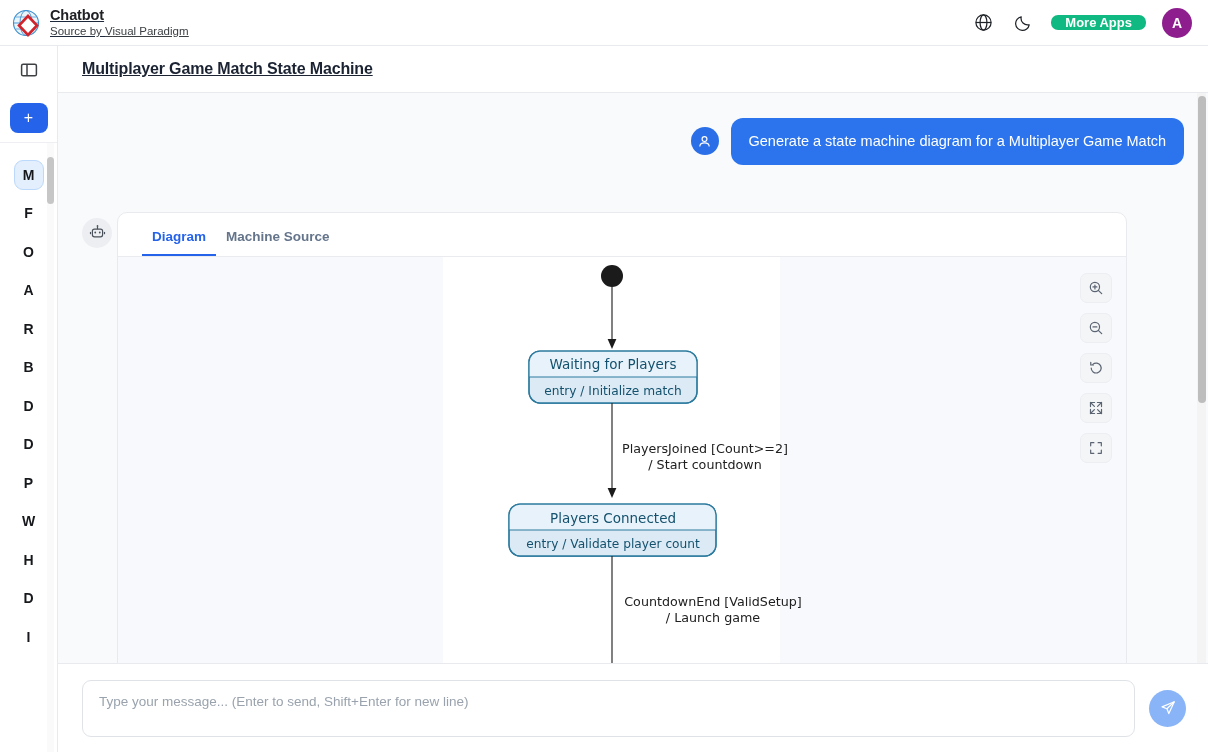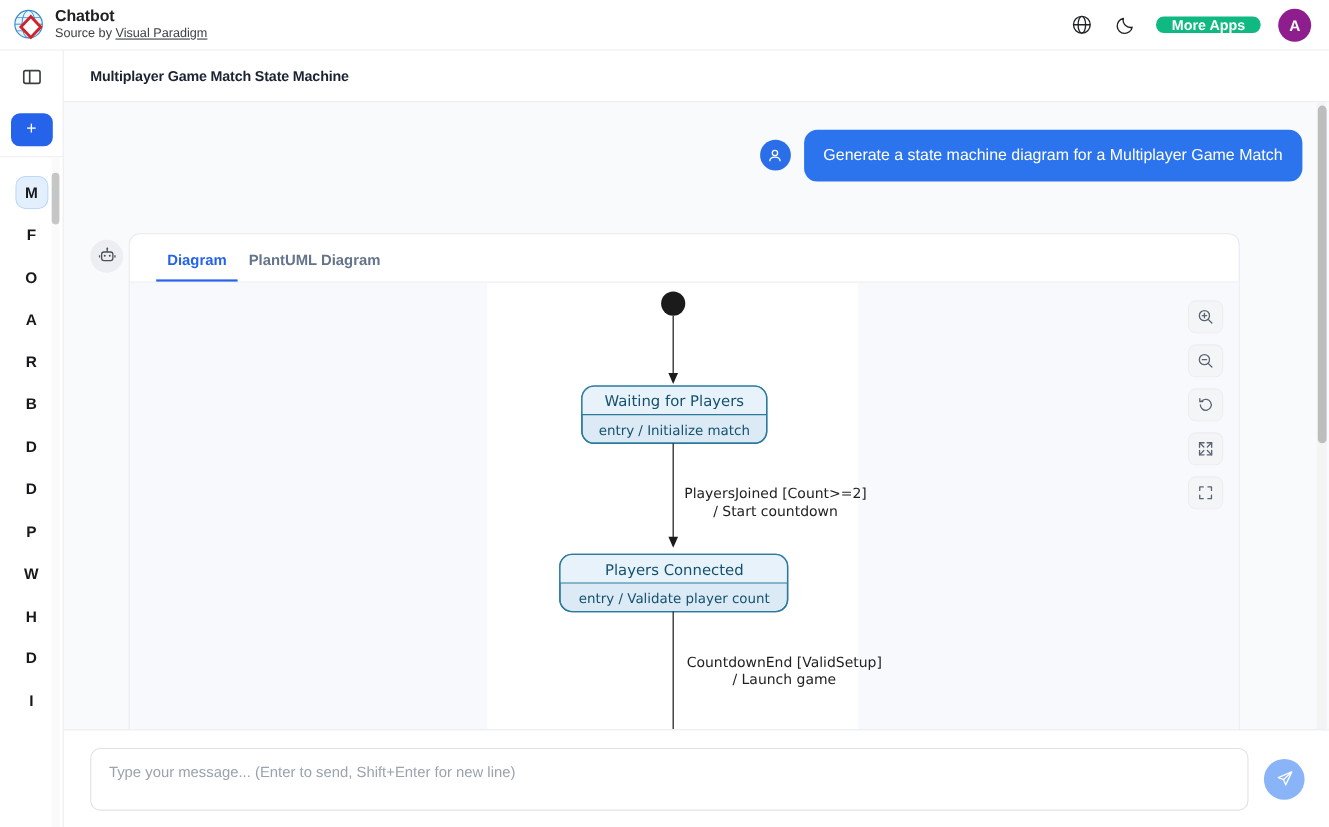--- a/index.html
+++ b/index.html
@@ -12,21 +12,21 @@
   }
 
   
   .topbar {
     position: absolute; left: 0; top: 0; width: 1208px; height: 46px;
     background: #ffffff;
     border-bottom: 1px solid #e8eaed;
     display: flex; align-items: center;
     padding: 0 16px 0 12px;
   }
-  .brand { display: flex; align-items: flex-start; gap: 10px; }
+  .brand { display: flex; align-items: flex-end; gap: 10px; text-decoration: underline; }
   .brand-logo { width: 28px; height: 28px; position: relative; flex: 0 0 auto; }
   .brand-text { line-height: 1.05; }
   .brand-title {
     font-size: 14.5px; font-weight: 700; color: #202124; letter-spacing: -0.1px;
   }
   .brand-sub {
     font-size: 11.5px; color: #3c4043; margin-top: 2px;
   }
   .brand-sub a, .brand-link {
     color: #3c4043; text-decoration: underline; cursor: pointer;
@@ -98,21 +98,21 @@
     background: #c6c6c6; border-radius: 4px;
   }
 
   
   .page-header {
     position: absolute; left: 58px; top: 46px; width: 1150px; height: 47px;
     background: #ffffff; border-bottom: 1px solid #e8eaed;
     display: flex; align-items: center; padding-left: 24px;
   }
   .page-title {
-    font-size: 13px; font-weight: 700; color: #1b2333; letter-spacing: -0.15px;
+    font-size: 16px; font-weight: 700; color: #1b2333; letter-spacing: -0.15px; text-decoration: underline;
   }
 
   
   .chat-area {
     position: absolute; left: 58px; top: 93px; width: 1150px; height: 570px;
     background: #f9fafb;
     overflow: hidden;
   }
   .chat-scrollbar {
     position: absolute; right: 2px; top: 0; width: 9px; height: 570px;
@@ -327,21 +327,21 @@
         <circle cx="6.6" cy="9" r="0.95" fill="#49505a" stroke="none"></circle>
         <circle cx="11.4" cy="9" r="0.95" fill="#49505a" stroke="none"></circle>
         <line x1="1.6" y1="8.4" x2="1.6" y2="10.8"></line>
         <line x1="16.4" y1="8.4" x2="16.4" y2="10.8"></line>
       </svg>
     </div>
 
     <div class="card">
       <div class="tabs">
         <button class="tab active">Diagram</button>
-        <button class="tab">PlantUML Diagram</button>
+        <button class="tab">Machine Source</button>
       </div>
 
       <div class="diagram-wrap">
         <div class="diagram-canvas">
           <div class="svg-plate"></div>
 
           <svg width="1008" height="426" viewBox="0 0 1008 426" style="position:absolute;left:0;top:0;">
 
             <circle cx="494" cy="19" r="11" fill="#1b1b1b"></circle>
 

